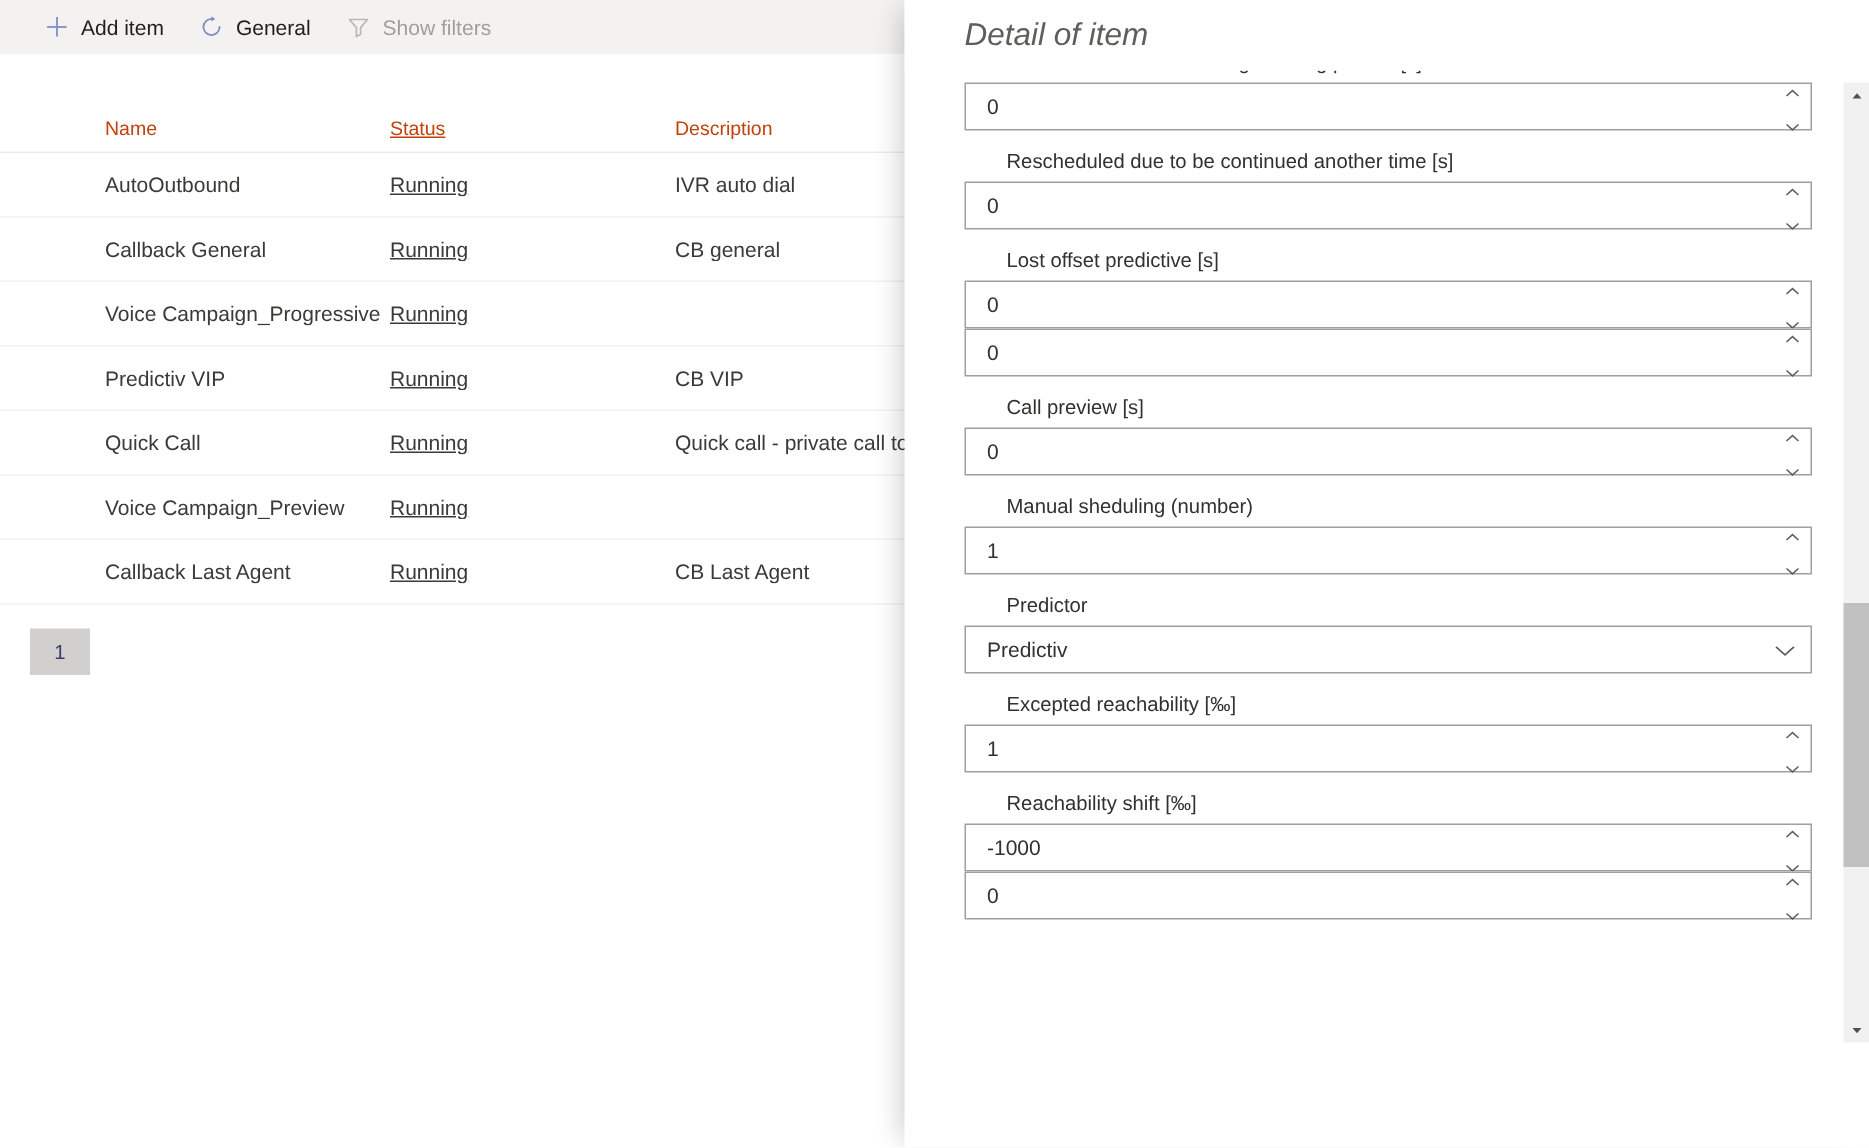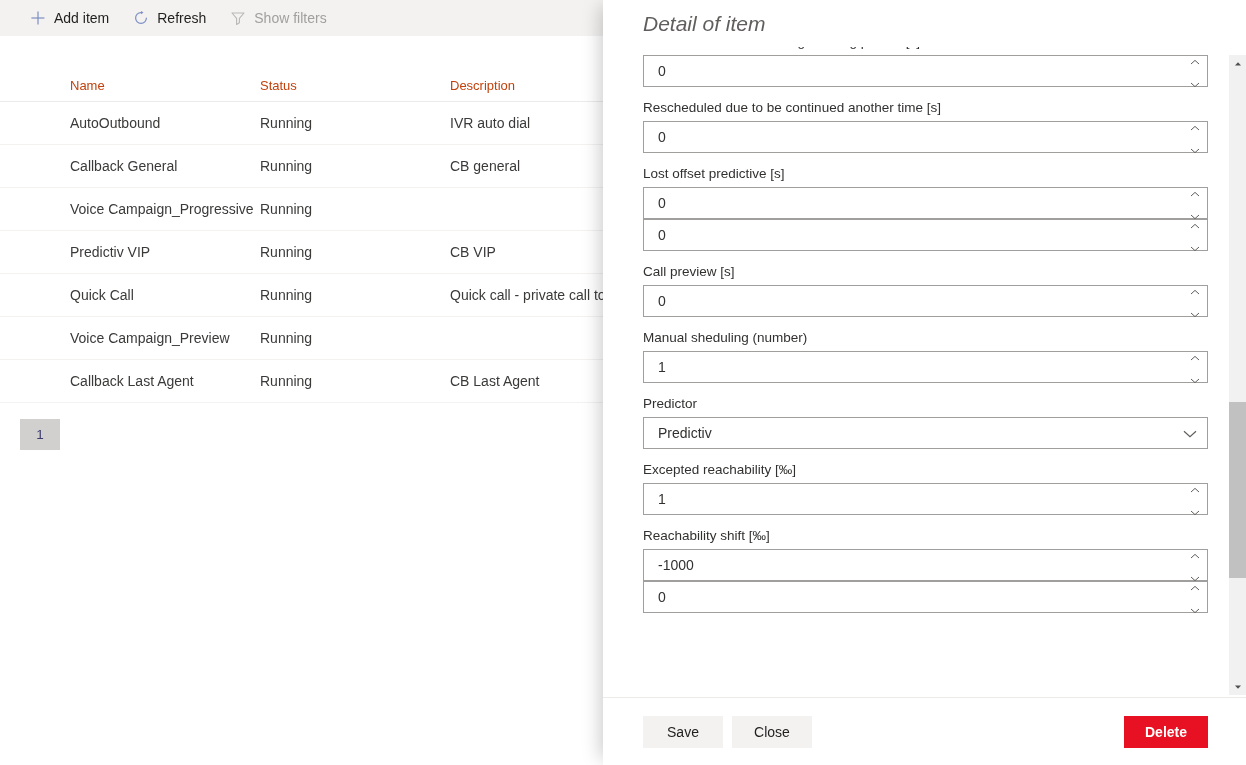--- a/index.html
+++ b/index.html
@@ -43,21 +43,21 @@
     font-size: 13px; color: #c2410c;
   }
   .grid-row {
     display: flex; align-items: center;
     height: 43px;
     border-bottom: 1px solid #f3f2f1;
     cursor: pointer;
   }
   .cell { flex: none; overflow: hidden; white-space: nowrap; }
   .col-name   { width: 190px; margin-left: 70px; }
-  .col-status { width: 190px; }
+  .col-status { width: 190px; text-decoration: underline; }
   .col-desc   { width: 340px; }
   .grid-row .cell {
     font-size: 14px; color: #3b3a39;
   }
 
   #pagination {
     margin-top: 16px; margin-left: 20px;
     display: flex; gap: 4px;
   }
   .page-btn {
@@ -99,20 +99,21 @@
     padding: 0 38px 0 40px;
   }
   #panel-scroll-inner {
     margin-top: -14px;
   }
   .field { margin-bottom: 0px; }
   .field-label {
     font-size: 13.5px; color: #323130;
     margin-bottom: 5px; margin-top: 12px;
     line-height: 17px;
+    margin-left: 28px;
   }
   .field:first-child .field-label { margin-top: 0; }
   .control {
     position: relative;
     height: 32px;
     border: 1px solid #a19f9d;
     background: #fff;
     display: flex; align-items: center;
     padding-left: 14px;
     font-size: 14px; color: #323130;
@@ -191,21 +192,21 @@
         <span>Add item</span>
       </div>
 
       <div class="cmd-btn">
         <span class="cmd-icon">
           <svg viewBox="0 0 16 16" width="16" height="16">
             <path d="M8 2.6a5.4 5.4 0 1 0 5.4 5.4" fill="none" stroke="#7c8ec4" stroke-width="1.2" stroke-linecap="round"></path>
             <path d="M8 0.9 L8 4.3 L10.5 2.6 Z" fill="#7c8ec4"></path>
           </svg>
         </span>
-        <span>Refresh</span>
+        <span>General</span>
       </div>
 
       <div class="cmd-btn disabled">
         <span class="cmd-icon">
           <svg viewBox="0 0 16 16" width="16" height="16">
             <path d="M2 3h12l-4.6 5.4v4.4l-2.8 1.6V8.4z" fill="none" stroke="#b9b7b5" stroke-width="1.1" stroke-linejoin="round"></path>
           </svg>
         </span>
         <span>Show filters</span>
       </div>
@@ -412,22 +413,15 @@
           </svg>
       </div>
       <div id="scroll-thumb"></div>
       <div id="scroll-down">
         <svg viewBox="0 0 8 8" width="8" height="8">
             <path d="M1 2.4 L7 2.4 L4 5.8 Z" fill="#505050"></path>
           </svg>
       </div>
     </div>
 
-    <div id="panel-footer">
-      <button class="btn btn-default">Save</button>
-      <button class="btn btn-default">Close</button>
-      <span id="delete-wrap">
-        <button class="btn btn-danger" style="background: rgb(232, 17, 35);">Delete</button>
-      </span>
-    </div>
 
   </div>
 </div>
 
 </body></html>

